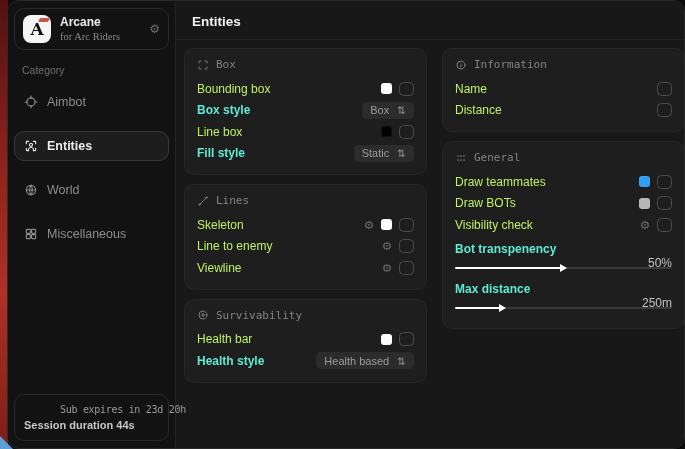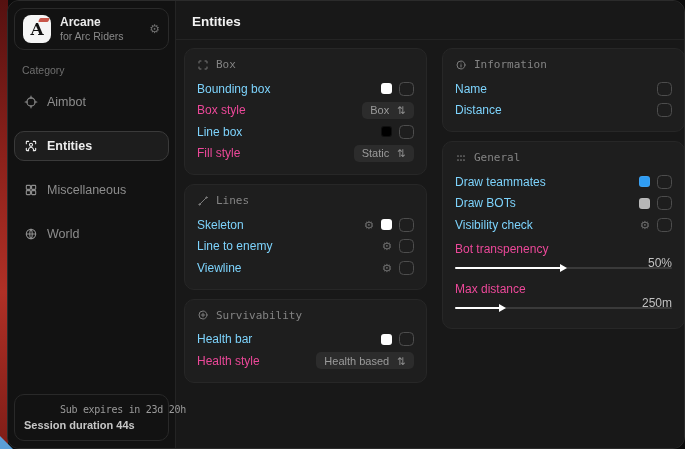--- a/index.html
+++ b/index.html
@@ -22,21 +22,21 @@
     display:flex; flex-direction:column; padding:7px 6px; position:relative; }
   .logo-card { border:1px solid #2a2a2a; border-radius:10px; padding:6px 8px;
     display:flex; align-items:center; gap:9px; }
   .logo-sq { width:28px; height:28px; background:#f5f5f5; border-radius:8px;
     display:flex; align-items:center; justify-content:center; position:relative; overflow:hidden;
     font-family:"DejaVu Serif", serif; font-weight:bold; font-size:17px; color:#111; }
   .logo-sq::after { content:""; position:absolute; right:2px; top:3px; width:10px; height:4px;
     background:#c0392b; opacity:.85; transform:skewX(-25deg); border-radius:1px; }
   .logo-text { flex:1; line-height:1.25; }
   .logo-title { color:#ececec; font-weight:bold; font-size:12px; }
-  .logo-sub { color:#8a8a8a; font-size:10.5px; }
+  .logo-sub { color:#8a8a8a; font-size:10.5px;font-family:Liberation Serif, serif; }
   .logo-gear { color:#6d6d6d; font-family:"DejaVu Sans", sans-serif; font-size:12px; cursor:pointer; }
 
   .cat-label { color:#6f6f6f; font-size:10.5px; margin:14px 0 4px 8px; }
 
   .nav { display:flex; flex-direction:column; }
   .nav-item { display:flex; align-items:center; gap:9px; padding:7px 9px; margin:7px 0;
     color:#8d8d8d; font-size:12.5px; border-radius:10px; border:1px solid transparent; cursor:pointer; }
   .nav-item svg { width:14px; height:14px; stroke:currentColor; fill:none;
     stroke-width:1.9; stroke-linecap:round; stroke-linejoin:round; }
   .nav-item.selected { background:#1d1d1d; border-color:#3a3a3a; color:#ececec; }
@@ -57,22 +57,22 @@
 
   .card { background:#1e1e1e; border:1px solid #272727; border-radius:10px;
     padding:9px 12px 10px; width:100%; }
   .card-header { display:flex; align-items:center; gap:7px; margin-bottom:7px;
     color:#848484; font-family:"DejaVu Sans Mono", monospace; font-size:11px; }
   .card-header svg { width:12px; height:12px; stroke:#7d7d7d; fill:none;
     stroke-width:2; stroke-linecap:round; stroke-linejoin:round; }
   .card-header svg.fill { fill:#7d7d7d; stroke:none; }
 
   .row { display:flex; align-items:center; justify-content:space-between; height:21.5px; }
-  .row-label { color:#7dd3fc; font-size:12px; }
-  .row-label.bold { color:#ec4899; font-weight:normal; font-size:12px; }
+  .row-label { color:#bef264; font-size:12px; }
+  .row-label.bold { color:#5eead4; font-weight:bold; font-size:12px; }
   .controls { display:flex; align-items:center; gap:7px; }
 
   .swatch { width:11px; height:11px; border-radius:3px; border:1px solid rgba(255,255,255,0.06); cursor:pointer; }
   .checkbox { width:15px; height:14px; border:1.5px solid #4d4d4d; border-radius:4.5px;
     background:transparent; cursor:pointer; }
   .mini-gear { color:#6e6e6e; font-family:"DejaVu Sans", sans-serif; font-size:11.5px; cursor:pointer; }
 
   .dropdown { display:flex; align-items:center; gap:8px; background:#2c2c2c;
     border-radius:5px; padding:2.5px 8px; cursor:pointer; }
   .dropdown-label { color:#9b9b9b; font-size:11px; }
@@ -124,35 +124,35 @@
               <path d="M16 4h3a1 1 0 0 1 1 1v3"></path>
               <path d="M20 16v3a1 1 0 0 1-1 1h-3"></path>
               <path d="M8 20H5a1 1 0 0 1-1-1v-3"></path>
               <circle cx="12" cy="10" r="2.6"></circle>
               <path d="M7.5 18c1-2.8 2.7-3.8 4.5-3.8s3.5 1 4.5 3.8"></path>
             </svg>
           <span>Entities</span>
         </div>
         <div class="nav-item">
           <svg viewBox="0 0 24 24">
+              <circle cx="12" cy="12" r="8"></circle>
+              <path d="M4 12h16"></path>
+              <path d="M12 4c3 3 3 13 0 16"></path>
+              <path d="M12 4c-3 3-3 13 0 16"></path>
+            </svg>
+          <span>World</span>
+        </div>
+        <div class="nav-item">
+          <svg viewBox="0 0 24 24">
               <rect x="4" y="4" width="7" height="7" rx="1"></rect>
               <rect x="13" y="4" width="7" height="7" rx="1"></rect>
               <rect x="4" y="13" width="7" height="7" rx="1"></rect>
               <rect x="13" y="13" width="7" height="7" rx="1"></rect>
             </svg>
           <span>Miscellaneous</span>
-        </div>
-        <div class="nav-item">
-          <svg viewBox="0 0 24 24">
-              <circle cx="12" cy="12" r="8"></circle>
-              <path d="M4 12h16"></path>
-              <path d="M12 4c3 3 3 13 0 16"></path>
-              <path d="M12 4c-3 3-3 13 0 16"></path>
-            </svg>
-          <span>World</span>
         </div>
       </div>
 
       <div class="sidebar-footer">
         <div class="foot1">Sub expires in 23d 20h</div>
         <div class="foot2">Session duration 44s</div>
       </div>
     </div>
 
     <div class="main">

